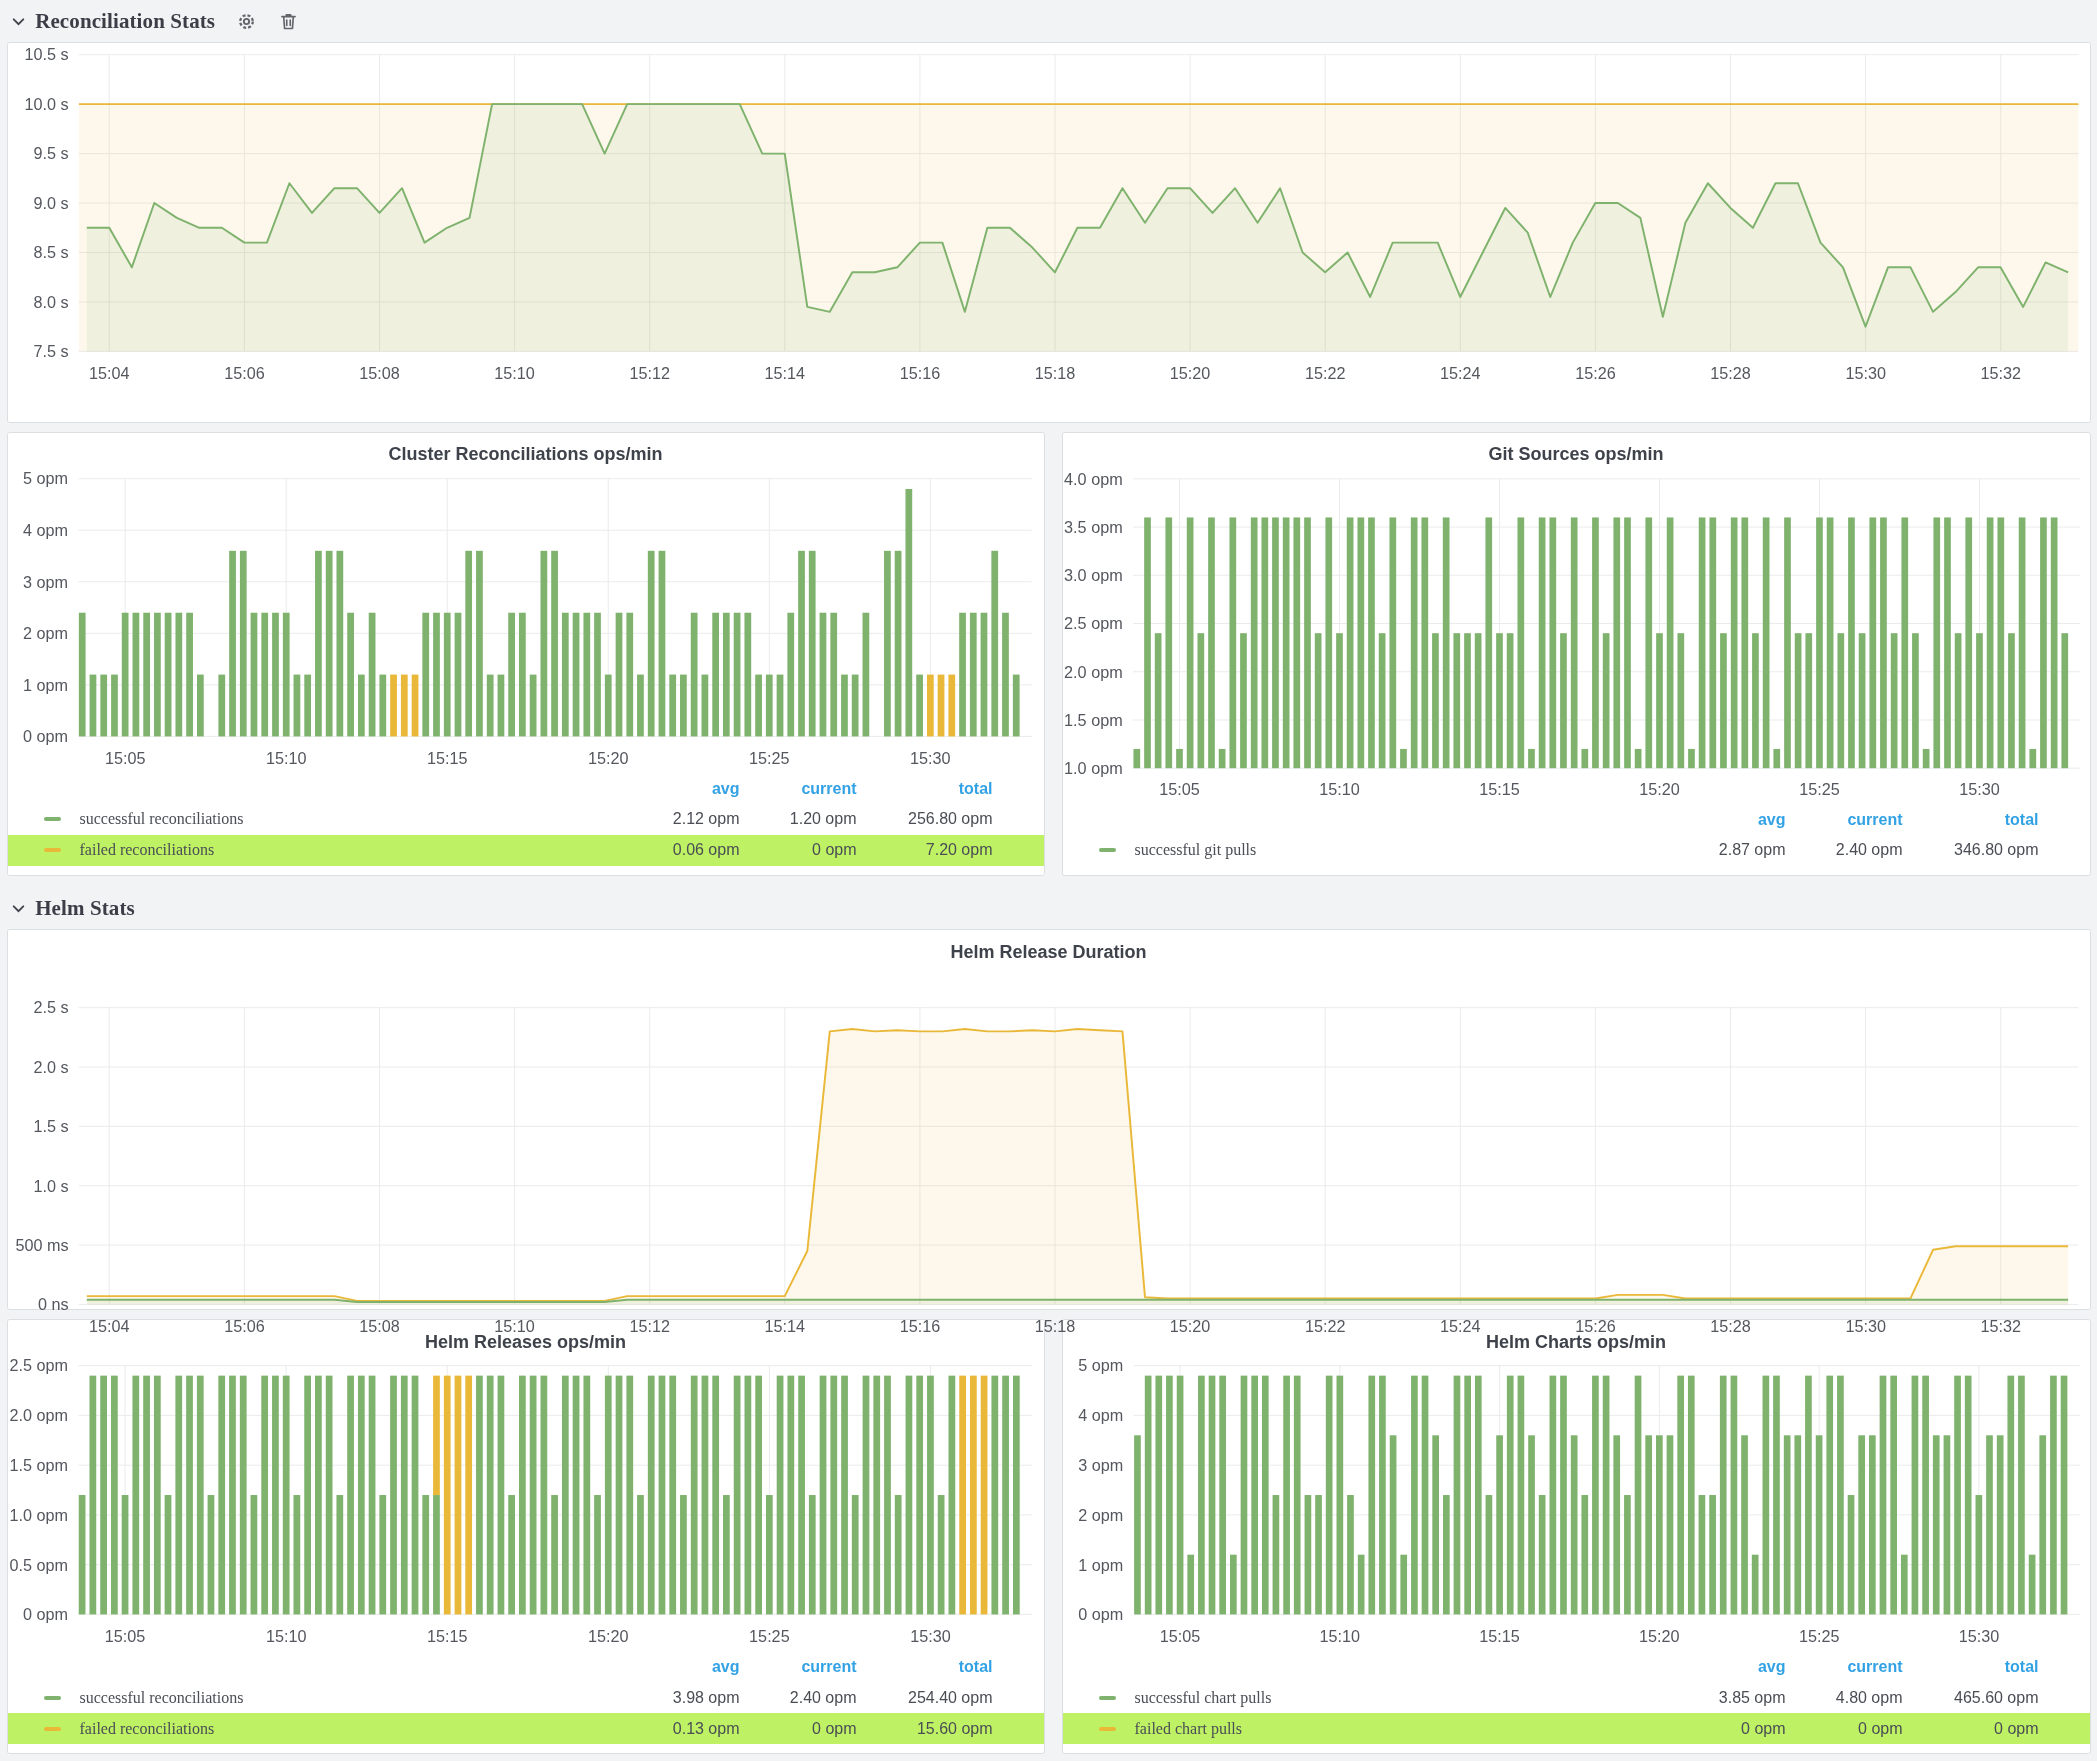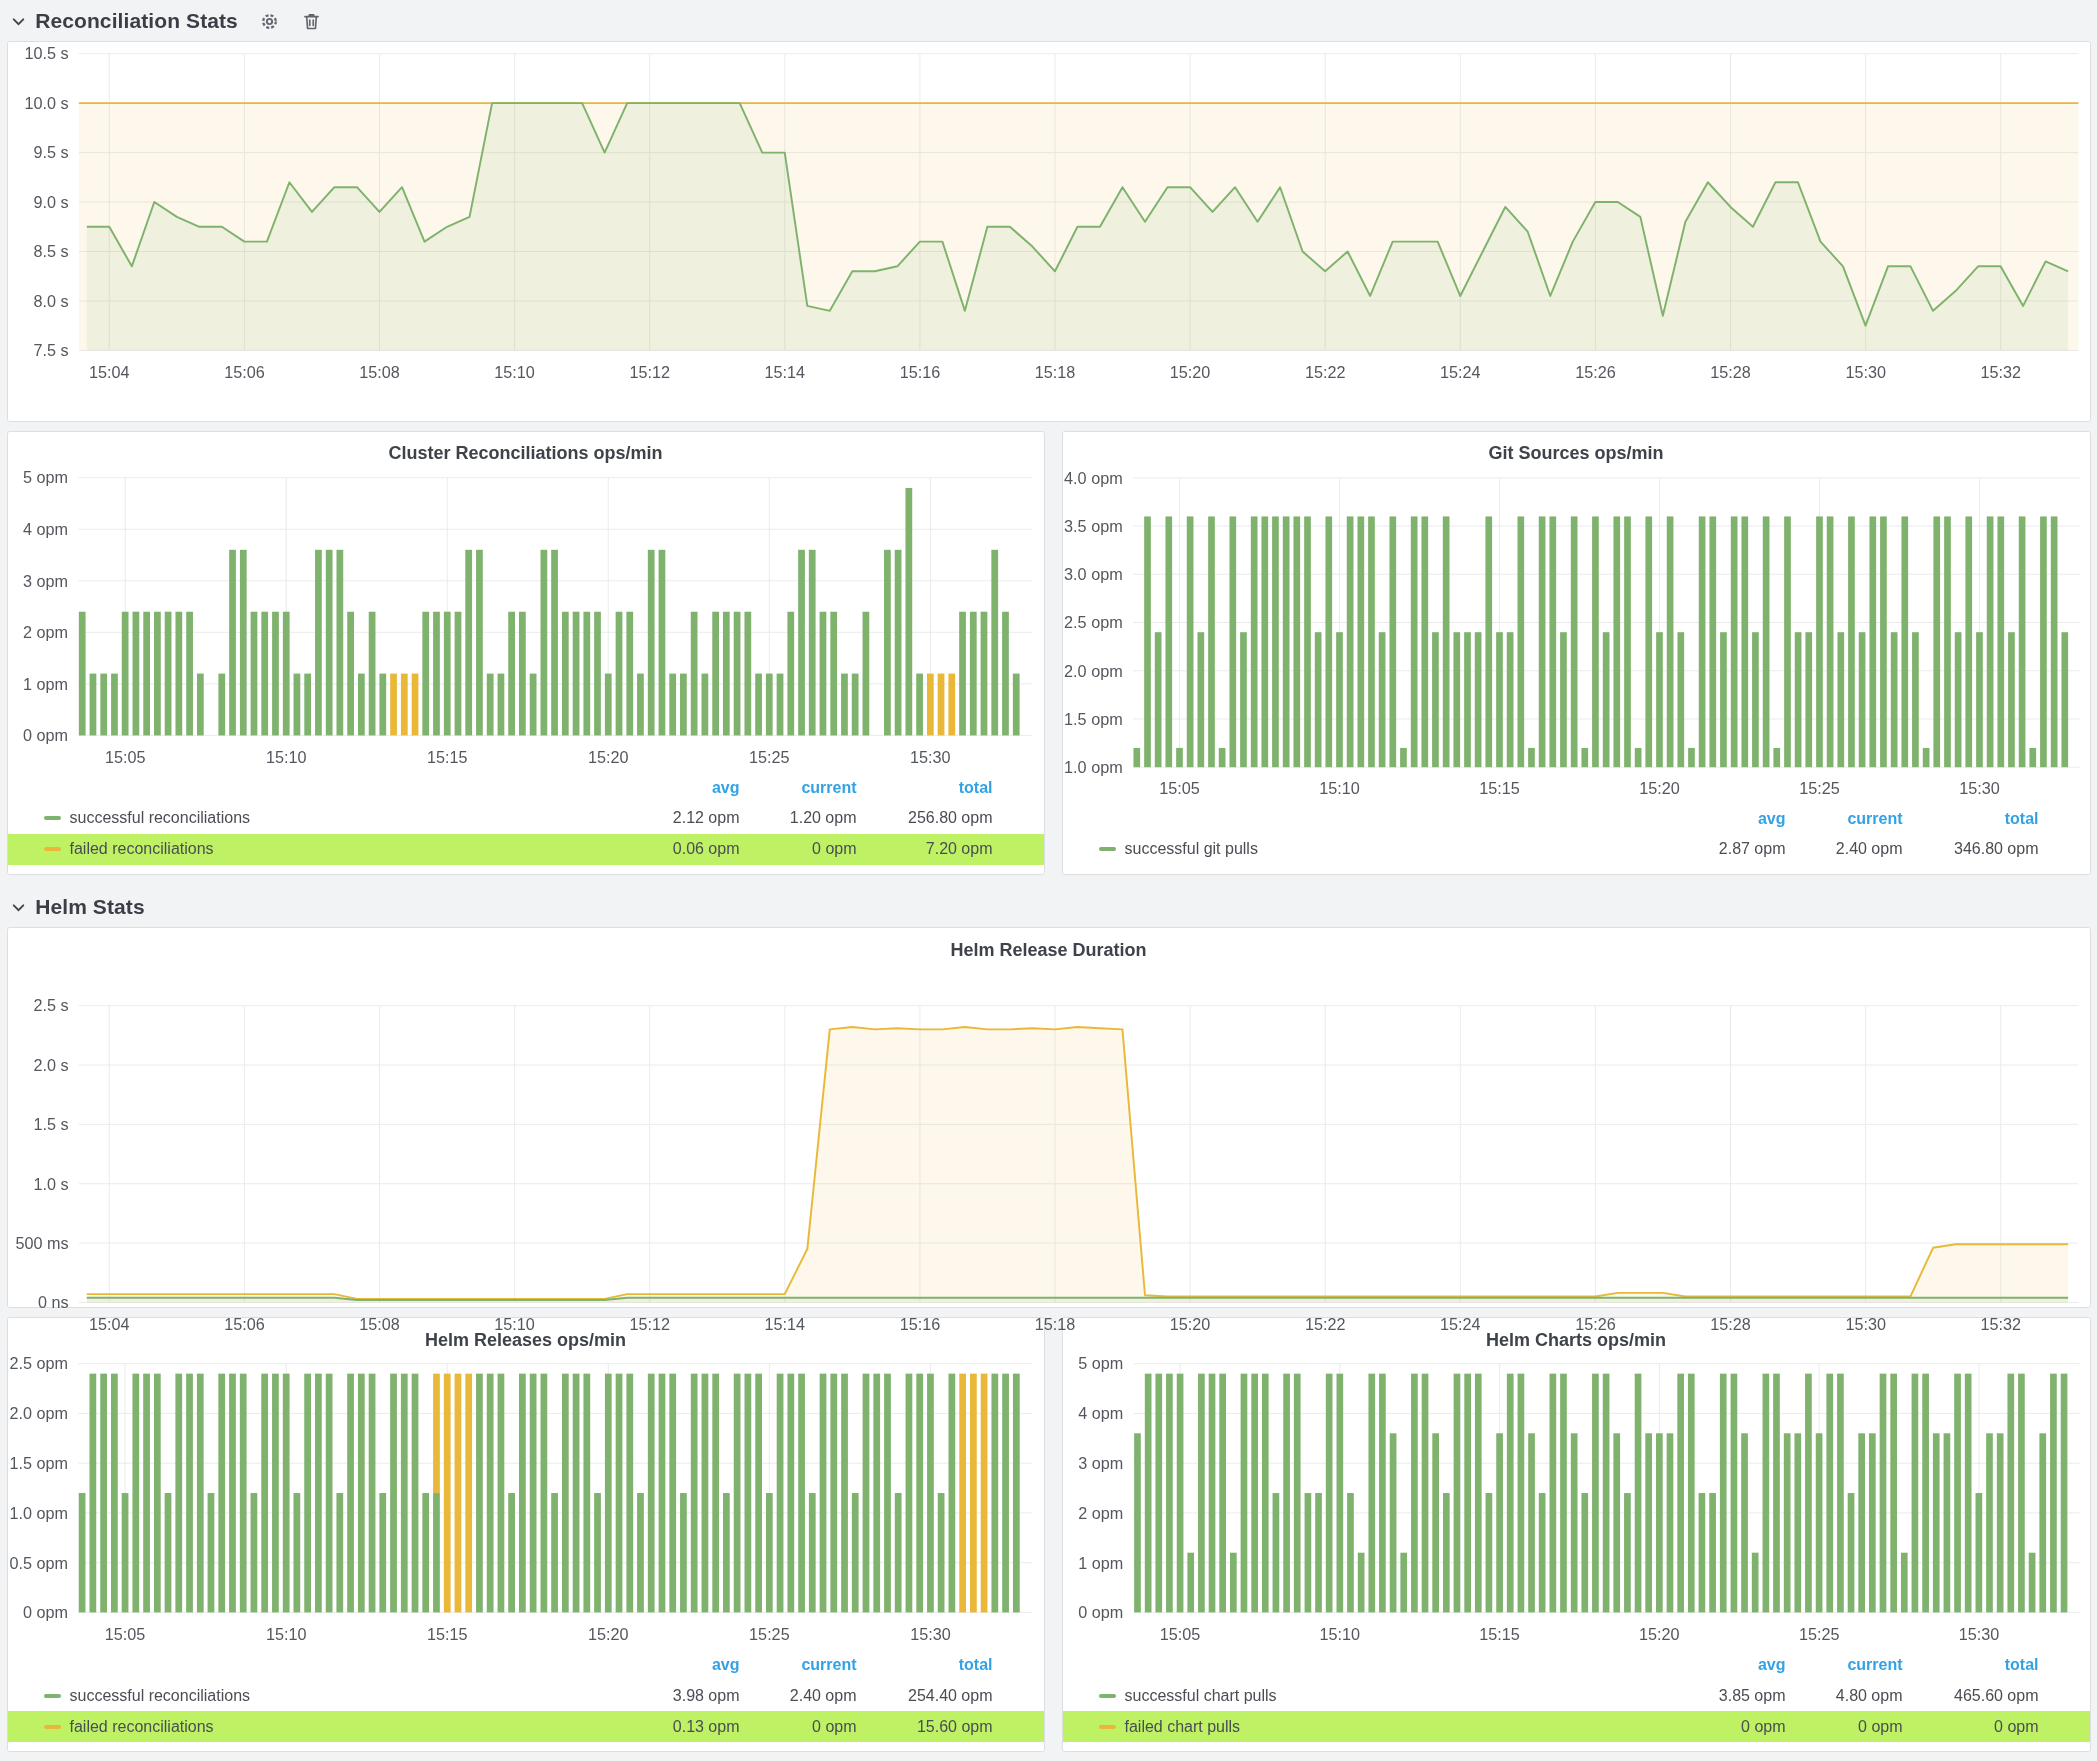--- a/index.html
+++ b/index.html
@@ -7,21 +7,21 @@
     width:2097px;height:1761px;overflow:hidden;
     background:#f2f3f5;
     font-family:"Liberation Sans",sans-serif;
     color:#41444b;
   }
   .section-header{
     display:flex;align-items:center;
     padding:9px 0 7.8px 10.4px;
     gap:7.8px;
   }
-  .sh-title{font-size:21px;font-weight:700;color:#3b3e47;letter-spacing:0.1px;}
+  .sh-title{font-size:21px;font-weight:700;color:#3b3e47;letter-spacing:0.1px;font-family:Liberation Serif, serif;}
   .sh-chev{width:17px;height:17px;}
   .sh-icon{width:21px;height:21px;margin-left:13px;cursor:pointer;}
   .panel{
     background:#ffffff;
     border:0.6px solid #dcdfe1;
     border-radius:2.6px;
     display:flex;flex-direction:column;
     box-sizing:border-box;
   }
   .panel-full{margin:0 6.5px;}
@@ -41,21 +41,21 @@
   svg text{font-family:"Liberation Sans",sans-serif;}
   .legend{flex:0 0 auto;display:flex;flex-direction:column;font-size:16px;padding-bottom:9px;}
   .legend-head,.legend-row{
     display:grid;grid-template-columns:1fr 136px 117px 136px;
     align-items:center;padding-right:51px;box-sizing:border-box;
   }
   .legend-head{height:30px;}
   .legend-row{height:31px;}
   .legend-head .lh{justify-self:end;color:#33a2e5;font-weight:700;cursor:pointer;}
   .legend-row .lv{justify-self:end;color:#4a4d54;}
-  .lseries{display:flex;align-items:center;gap:9px;padding-left:36px;cursor:pointer;color:#4a4d54;}
+  .lseries{display:flex;align-items:center;gap:19px;padding-left:36px;cursor:pointer;color:#4a4d54;font-family:Liberation Serif, serif;}
   .dash{display:inline-block;width:17px;height:3.9px;border-radius:1.9px;flex:0 0 auto;}
   .legend-row.striped{background:#bef264;}
 </style>
 </head>
 <body>
 
 <div class="section-header">
   <svg class="sh-chev" viewBox="0 0 16 16">
     <path d="M3.5 6l4.5 4.5L12.5 6" stroke="#41444b" stroke-width="1.8" fill="none" stroke-linecap="round"></path>
   </svg>

